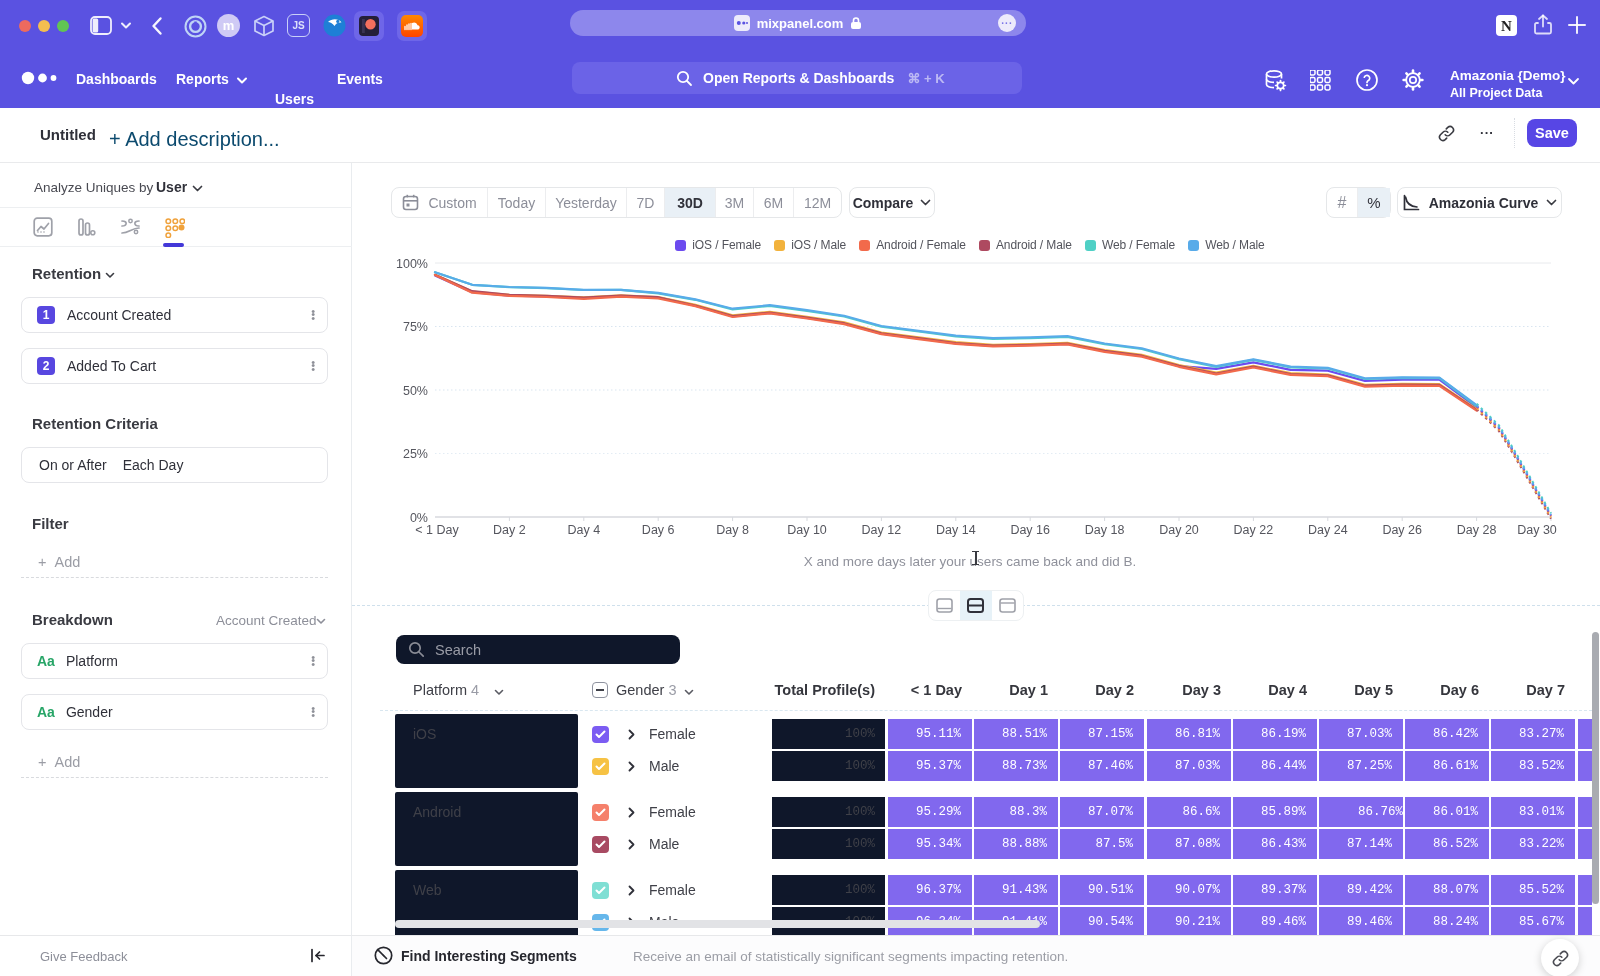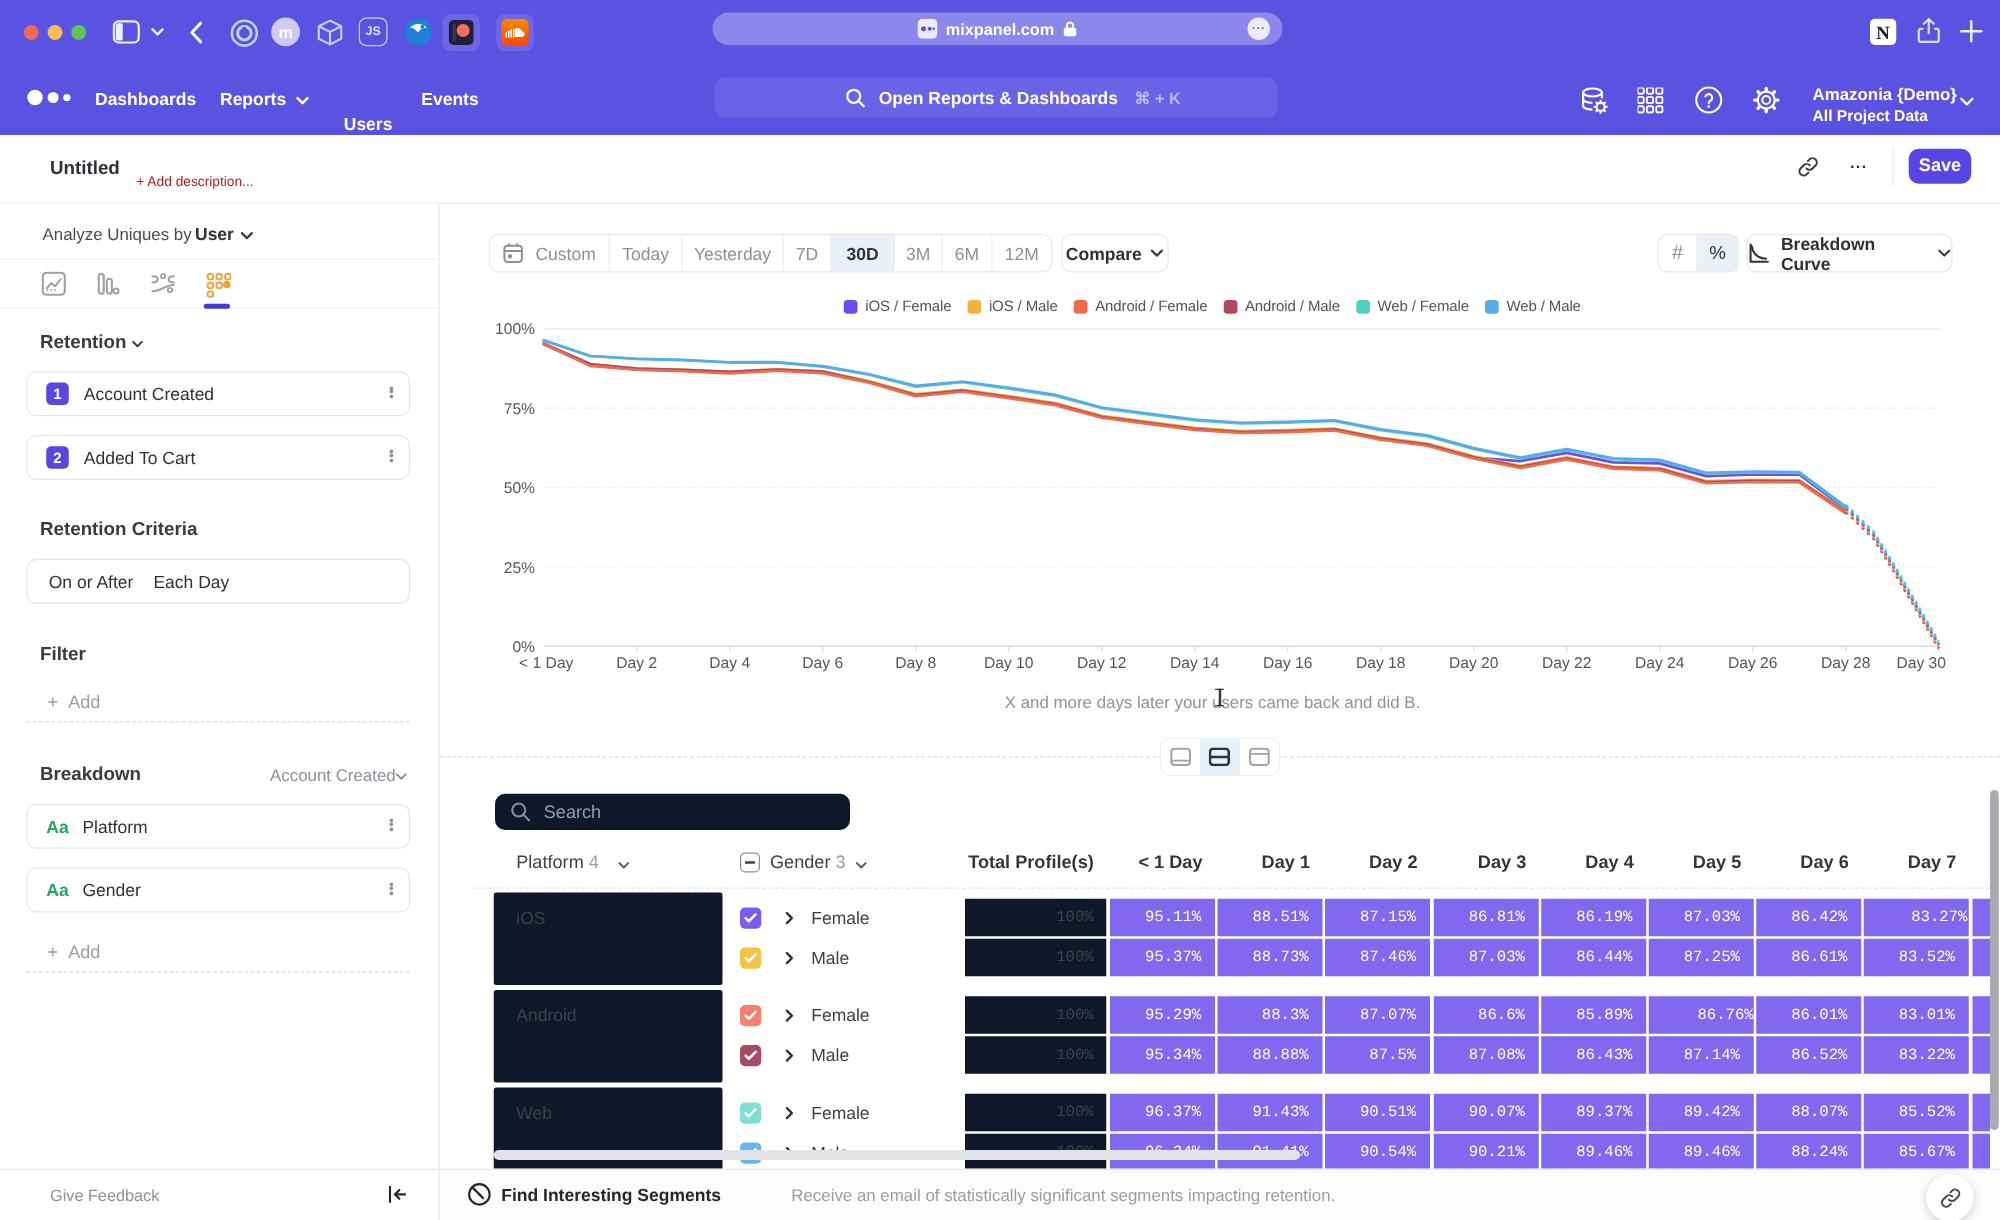--- a/index.html
+++ b/index.html
@@ -196,21 +196,21 @@
         <line x1="6.8" y1="17.2" x2="5.4" y2="18.6"></line>
       </g>
     </svg>
     <div class="abs" style="left:1450px;top:68px;color:#fff;font-size:13.5px;font-weight:700;">Amazonia {Demo}</div>
     <div class="abs" style="left:1450px;top:86px;color:#fff;font-size:12.5px;font-weight:600;">All Project Data</div>
     <svg class="abs" style="left:1567px;top:77px;" width="13" height="9" viewBox="0 0 13 9">
 <polyline points="2,2 6.5,6.5 11,2" fill="none" stroke="#fff" stroke-width="1.8" stroke-linecap="round" stroke-linejoin="round"></polyline>
     </svg>
     <div class="abs" id="dochead"></div>
     <div class="abs" style="left:40px;top:126px;font-size:15px;font-weight:700;color:#2F3039;">Untitled</div>
-    <div class="abs" style="left:109px;top:140px;font-size:11px;color:#b91c1c;">+ Add description...</div>
+    <div class="abs" style="left:109px;top:128px;font-size:20px;color:#0c4a6e;">+ Add description...</div>
     <svg class="abs" style="left:1438px;top:125px;" width="17" height="17" viewBox="0 0 17 17">
 <g fill="none" stroke="#3A3B42" stroke-width="1.6" stroke-linecap="round">
 <path d="M7.2 9.8 a3.4 3.4 0 0 0 4.8 0 l2.6 -2.6 a3.4 3.4 0 0 0 -4.8 -4.8 l-1.5 1.5"></path>
 <path d="M9.8 7.2 a3.4 3.4 0 0 0 -4.8 0 l-2.6 2.6 a3.4 3.4 0 0 0 4.8 4.8 l1.5 -1.5"></path>
       </g>
     </svg>
     <div class="abs" style="left:1478px;top:122px;width:18px;text-align:center;color:#2F3039;font-size:13px;font-weight:700;letter-spacing:1px;">...</div>
     <div class="abs" style="left:1514px;top:118px;height:30px;border-left:1px dotted #D8DCE2;"></div>
     <div class="abs" id="saveBtn">Save</div>
     <div class="abs" id="sidebar"></div>
@@ -318,21 +318,21 @@
 <div class="seg" style="width:31px;font-size:16px;">#</div>
 <div class="seg on" style="width:32px;font-size:15px;font-weight:400;">%</div>
     </div>
     <div class="abs btn" style="left:1397px;top:187px;width:165px;">
 <svg width="18" height="18" viewBox="0 0 18 18" style="margin-right:9px;">
         <g fill="none" stroke="#2F3039" stroke-width="1.7" stroke-linecap="round">
           <polyline points="2.5,1.5 2.5,15.5 16.5,15.5"></polyline>
           <path d="M3.5 3 C4.5 9,8 12.5,15 13"></path>
         </g>
       </svg>
-<span style="font-size:14px;font-weight:700;color:#2F3039;">Breakdown Curve</span>
+<span style="font-size:14px;font-weight:700;color:#2F3039;">Amazonia Curve</span>
 <svg width="11" height="8" viewBox="0 0 11 8" style="margin-left:8px;">
         <polyline points="1.5,1.5 5.5,5.5 9.5,1.5" fill="none" stroke="#3A3B42" stroke-width="1.7" stroke-linecap="round" stroke-linejoin="round"></polyline>
       </svg>
     </div>
     <div class="abs legend" style="left:352px;top:238px;width:1236px;justify-content:center;">
       <span style="display:flex;align-items:center;"><span class="sw" style="background:#6C4BEF;"></span>iOS / Female</span>
       <span style="display:flex;align-items:center;"><span class="sw" style="background:#F2B23C;"></span>iOS / Male</span>
       <span style="display:flex;align-items:center;"><span class="sw" style="background:#F26A4B;"></span>Android / Female</span>
       <span style="display:flex;align-items:center;"><span class="sw" style="background:#AE4A60;"></span>Android / Male</span>
       <span style="display:flex;align-items:center;"><span class="sw" style="background:#4FD0C5;"></span>Web / Female</span>
@@ -458,21 +458,21 @@
     <div class="abs" style="left:649px;top:726px;font-size:14px;color:#3F4048;">Female</div>
     <div class="abs shimmer" style="left:772px;top:719px;width:113px;height:30px;"></div>
     <div class="abs mono" style="left:775px;top:727px;width:100px;text-align:right;font-size:12.5px;color:#3F4048;">100%</div>
     <div class="abs pcell mono" style="left:888px;top:719px;width:84px;height:30px;padding-right:11px;">95.11%</div>
     <div class="abs pcell mono" style="left:974px;top:719px;width:84px;height:30px;padding-right:11px;">88.51%</div>
     <div class="abs pcell mono" style="left:1060px;top:719px;width:84px;height:30px;padding-right:11px;">87.15%</div>
     <div class="abs pcell mono" style="left:1147px;top:719px;width:84px;height:30px;padding-right:11px;">86.81%</div>
     <div class="abs pcell mono" style="left:1233px;top:719px;width:84px;height:30px;padding-right:11px;">86.19%</div>
     <div class="abs pcell mono" style="left:1319px;top:719px;width:84px;height:30px;padding-right:11px;">87.03%</div>
     <div class="abs pcell mono" style="left:1405px;top:719px;width:84px;height:30px;padding-right:11px;">86.42%</div>
-    <div class="abs pcell mono" style="left:1491px;top:719px;width:84px;height:30px;padding-right:1px;">83.27%</div>
+    <div class="abs pcell mono" style="left:1491px;top:719px;width:84px;height:30px;padding-right:11px;">83.27%</div>
     <div class="abs" style="left:1578px;top:719px;width:14px;height:30px;background:#8168EE;"></div>
     <div class="abs cbx" style="left:592px;top:758px;background:#F6C244;">
 <svg width="11" height="9" viewBox="0 0 11 9">
         <polyline points="1.5,4.5 4,7 9.5,1.5" fill="none" stroke="#fff" stroke-width="2" stroke-linecap="round" stroke-linejoin="round"></polyline>
       </svg>
     </div>
     <svg class="abs" style="left:628px;top:761px;" width="7" height="11" viewBox="0 0 7 11">
 <polyline points="1.5,1.5 5.5,5.5 1.5,9.5" fill="none" stroke="#2F3039" stroke-width="1.8" stroke-linecap="round" stroke-linejoin="round"></polyline>
     </svg>
     <div class="abs" style="left:649px;top:758px;font-size:14px;color:#3F4048;">Male</div>

